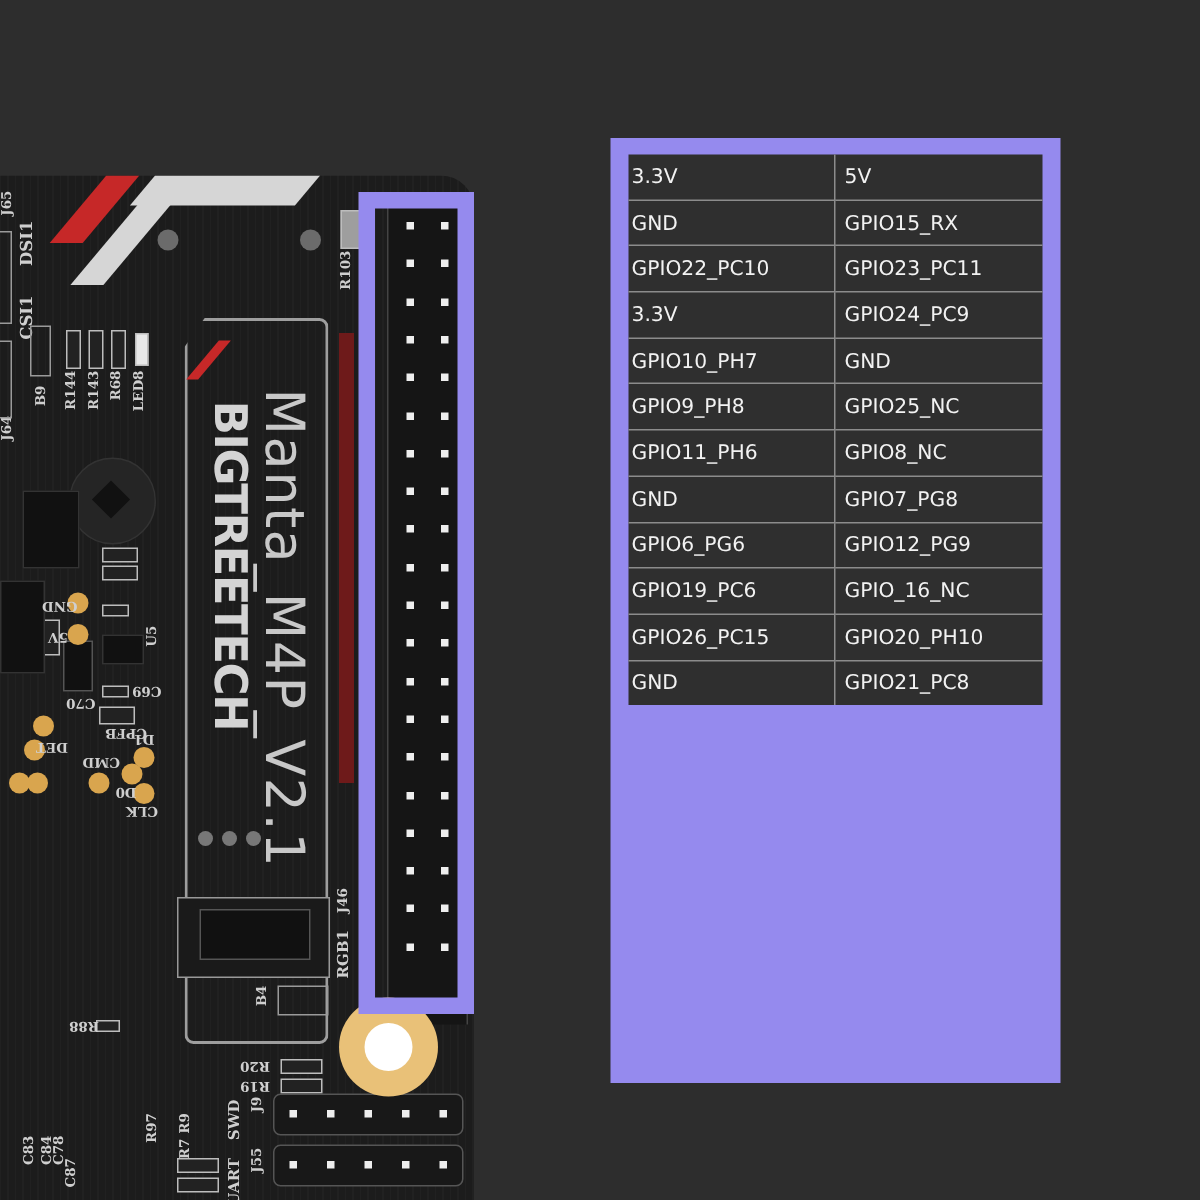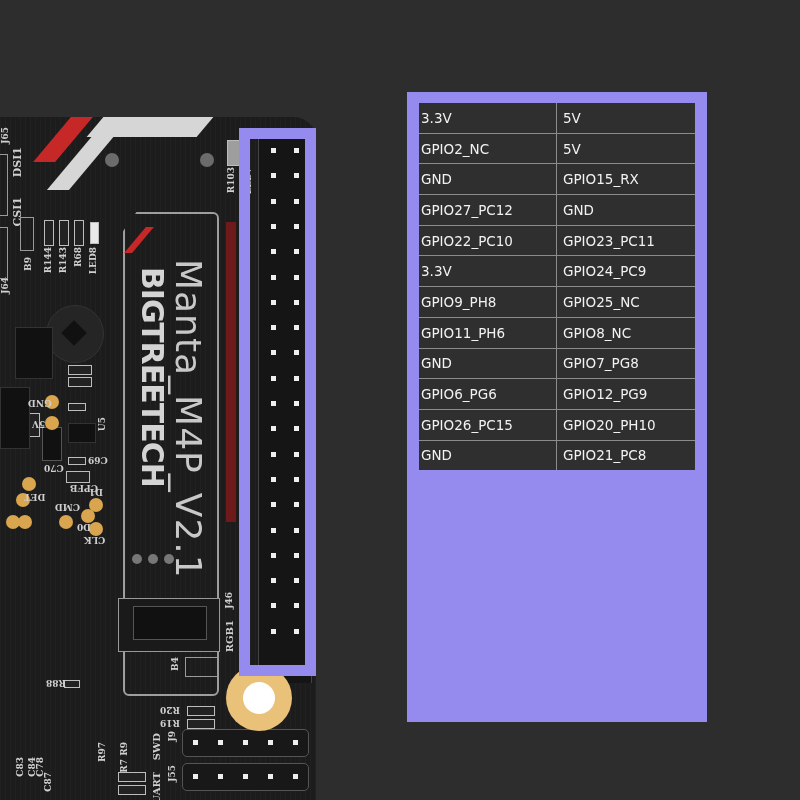--- a/index.html
+++ b/index.html
@@ -242,54 +242,54 @@
 <div id="highlight-box"></div>
 
 <div id="pin-table-frame">
   <table id="pin-table">
     <tbody id="pin-table-body">
         <tr>
           <td class="c1">3.3V</td>
           <td class="c2">5V</td>
         </tr>
         <tr>
-          <td class="c1">GPIO2_NC</td>
-          <td class="c2">5V</td>
-        </tr>
-        <tr>
           <td class="c1">GND</td>
           <td class="c2">GPIO15_RX</td>
         </tr>
         <tr>
-          <td class="c1">GPIO27_PC12</td>
-          <td class="c2">GND</td>
-        </tr>
-        <tr>
           <td class="c1">GPIO22_PC10</td>
           <td class="c2">GPIO23_PC11</td>
         </tr>
         <tr>
           <td class="c1">3.3V</td>
           <td class="c2">GPIO24_PC9</td>
         </tr>
         <tr>
+          <td class="c1">GPIO10_PH7</td>
+          <td class="c2">GND</td>
+        </tr>
+        <tr>
           <td class="c1">GPIO9_PH8</td>
           <td class="c2">GPIO25_NC</td>
         </tr>
         <tr>
           <td class="c1">GPIO11_PH6</td>
           <td class="c2">GPIO8_NC</td>
         </tr>
         <tr>
           <td class="c1">GND</td>
           <td class="c2">GPIO7_PG8</td>
         </tr>
         <tr>
           <td class="c1">GPIO6_PG6</td>
           <td class="c2">GPIO12_PG9</td>
+        </tr>
+        <tr>
+          <td class="c1">GPIO19_PC6</td>
+          <td class="c2">GPIO_16_NC</td>
         </tr>
         <tr>
           <td class="c1">GPIO26_PC15</td>
           <td class="c2">GPIO20_PH10</td>
         </tr>
         <tr>
           <td class="c1">GND</td>
           <td class="c2">GPIO21_PC8</td>
         </tr>
       </tbody>

